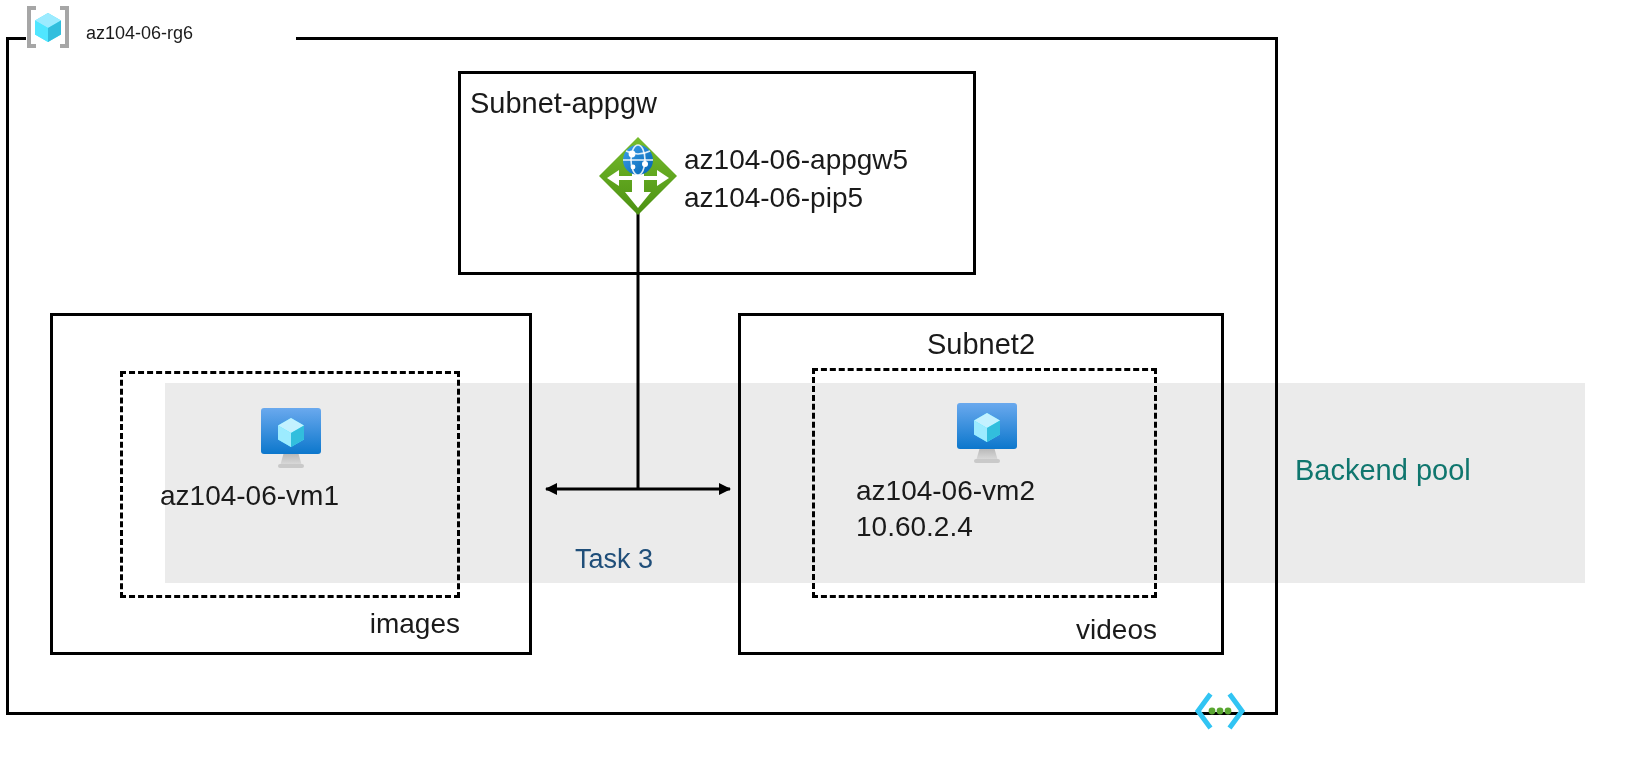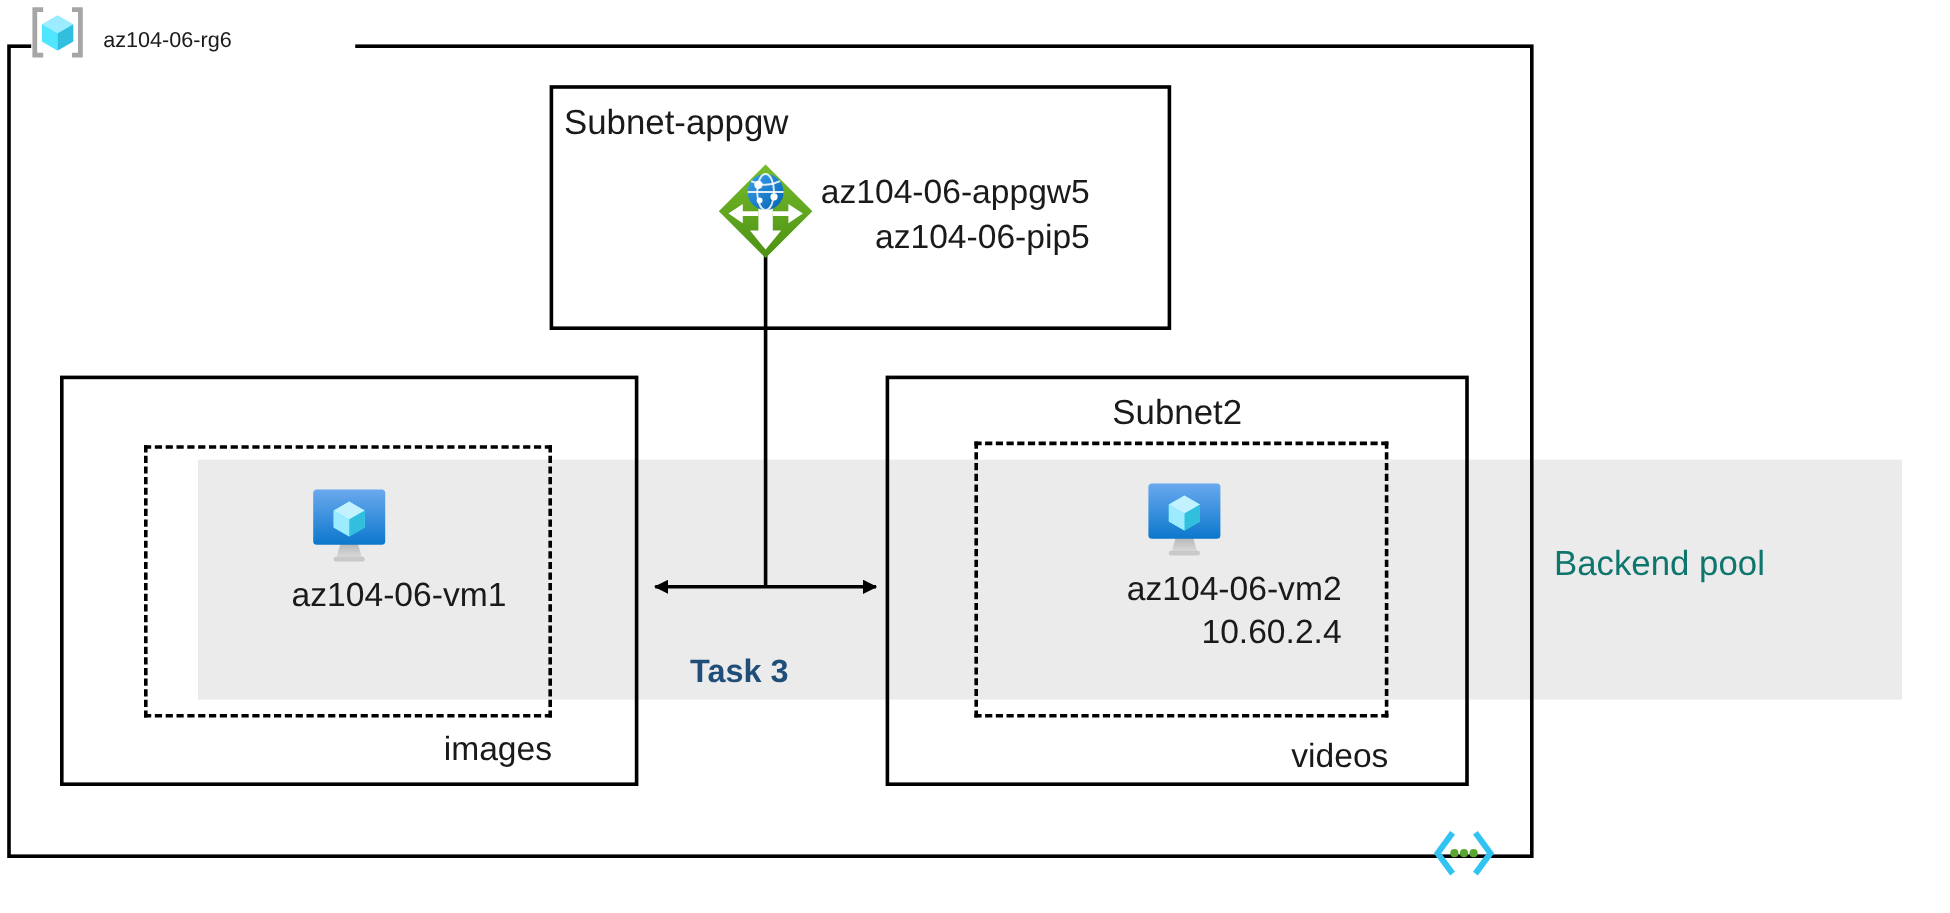--- a/index.html
+++ b/index.html
@@ -111,21 +111,21 @@
     position: absolute;
     border: 3px dashed #000000;
     box-sizing: border-box;
     background: transparent;
     z-index: 4;
   }
   .dashed1 { left: 120px; top: 371px; width: 340px; height: 227px; }
   .dashed2 { left: 812px; top: 368px; width: 345px; height: 230px; }
 
   
-  .vm-group { position: absolute; z-index: 5; text-align: right; }
+  .vm-group { position: absolute; z-index: 5; text-align: left; }
   .vm1 { left: 160px; top: 404px; width: 262px; }
   .vm2 { left: 856px; top: 399px; width: 262px; }
   .vm-icon { width: 74px; height: 66px; display: block; margin: 0 auto 8px auto; }
   .vm-line {
     font-size: 28px;
     line-height: 36px;
     color: #1a1a1a;
     white-space: nowrap;
   }
 
@@ -146,40 +146,39 @@
   .appgw-icon { width: 84px; height: 84px; display: block; }
   .appgw-text {
     position: absolute;
     left: 684px;
     top: 141px;
     font-size: 28px;
     line-height: 38px;
     color: #1a1a1a;
     white-space: nowrap;
     z-index: 6;
-    text-align: right;
   }
 
   
   .connector-svg {
     position: absolute;
     left: 0; top: 0;
     width: 1625px; height: 761px;
     z-index: 5;
     pointer-events: none;
   }
 
   
   .task-label {
     position: absolute;
     left: 575px;
     top: 543px;
     font-size: 27px;
     line-height: 32px;
-    font-weight: bold;
+    font-weight: normal;
     color: #1f4e79;
     white-space: nowrap;
     z-index: 6;
   }
 
   
   .code-icon {
     position: absolute;
     left: 1194px;
     top: 692px;

